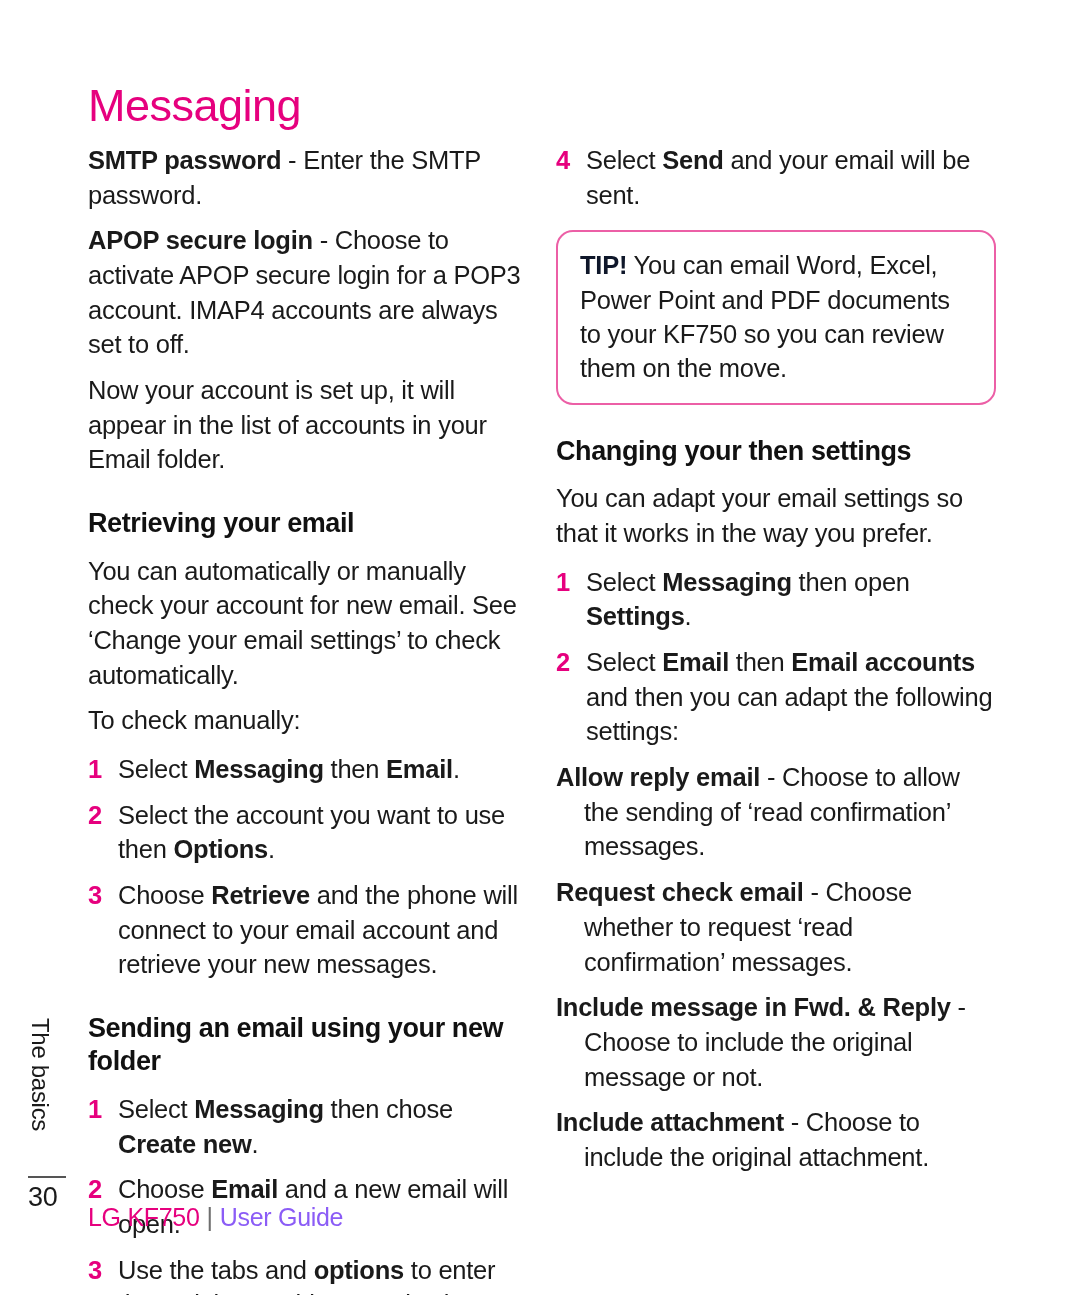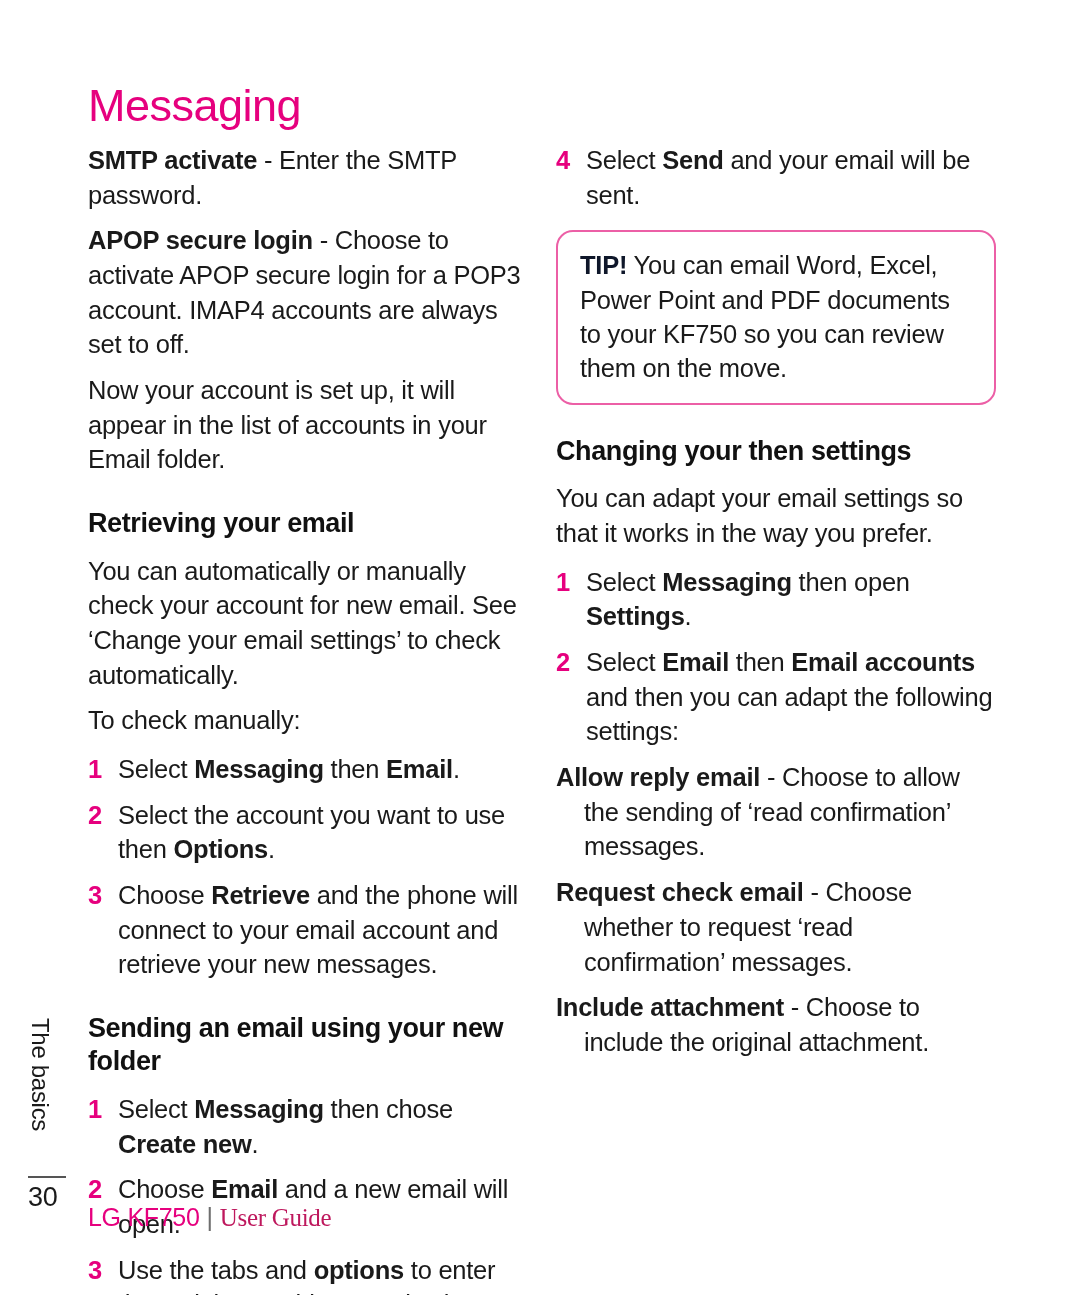--- a/index.html
+++ b/index.html
@@ -137,33 +137,33 @@
   .footer {
     position: absolute;
     left: 88px;
     top: 1203px;
     font-size: 25px;
     letter-spacing: -0.3px;
     white-space: nowrap;
   }
   .footer .brand { color: #E6007E; }
   .footer .sep   { color: #6e6e6e; padding: 0 7px; }
-  .footer .guide { color: #be185d; font-family: Liberation Serif, serif; }
+  .footer .guide { color: #8b5cf6; }
 </style>
 </head>
 <body>
 
 <div class="page">
 
   <h1 class="page-title">Messaging</h1>
 
   <div class="col col-left">
 
     <p class="body tight">
-      <b>SMTP activate</b><span> - Enter the SMTP password.</span>
+      <b>SMTP password</b><span> - Enter the SMTP password.</span>
     </p>
 
     <p class="body tight">
       <b>APOP secure login</b><span> - Choose to activate APOP secure login for a POP3 account. IMAP4 accounts are always set to off.</span>
     </p>
 
     <p class="body">Now your account is set up, it will appear in the list of accounts in your Email folder.</p>
 
     <h2 class="section">Retrieving your email</h2>
 
@@ -223,20 +223,23 @@
 
     <p class="body tight indent">
       <b>Allow reply email</b><span> - Choose to allow the sending of ‘read confirmation’ messages.</span>
     </p>
 
     <p class="body tight indent">
       <b>Request check email</b><span> - Choose whether to request ‘read confirmation’ messages.</span>
     </p>
 
 
+    <p class="body tight indent">
+      <b>Include message in Fwd. &amp; Reply</b><span> - Choose to include the original message or not.</span>
+    </p>
 
     <p class="body tight indent">
       <b>Include attachment</b><span> - Choose to include the original attachment.</span>
     </p>
 
   </div>
 
   <div class="side-tab">
     <span class="vtext">The basics</span>
     <div class="rule"></div>

